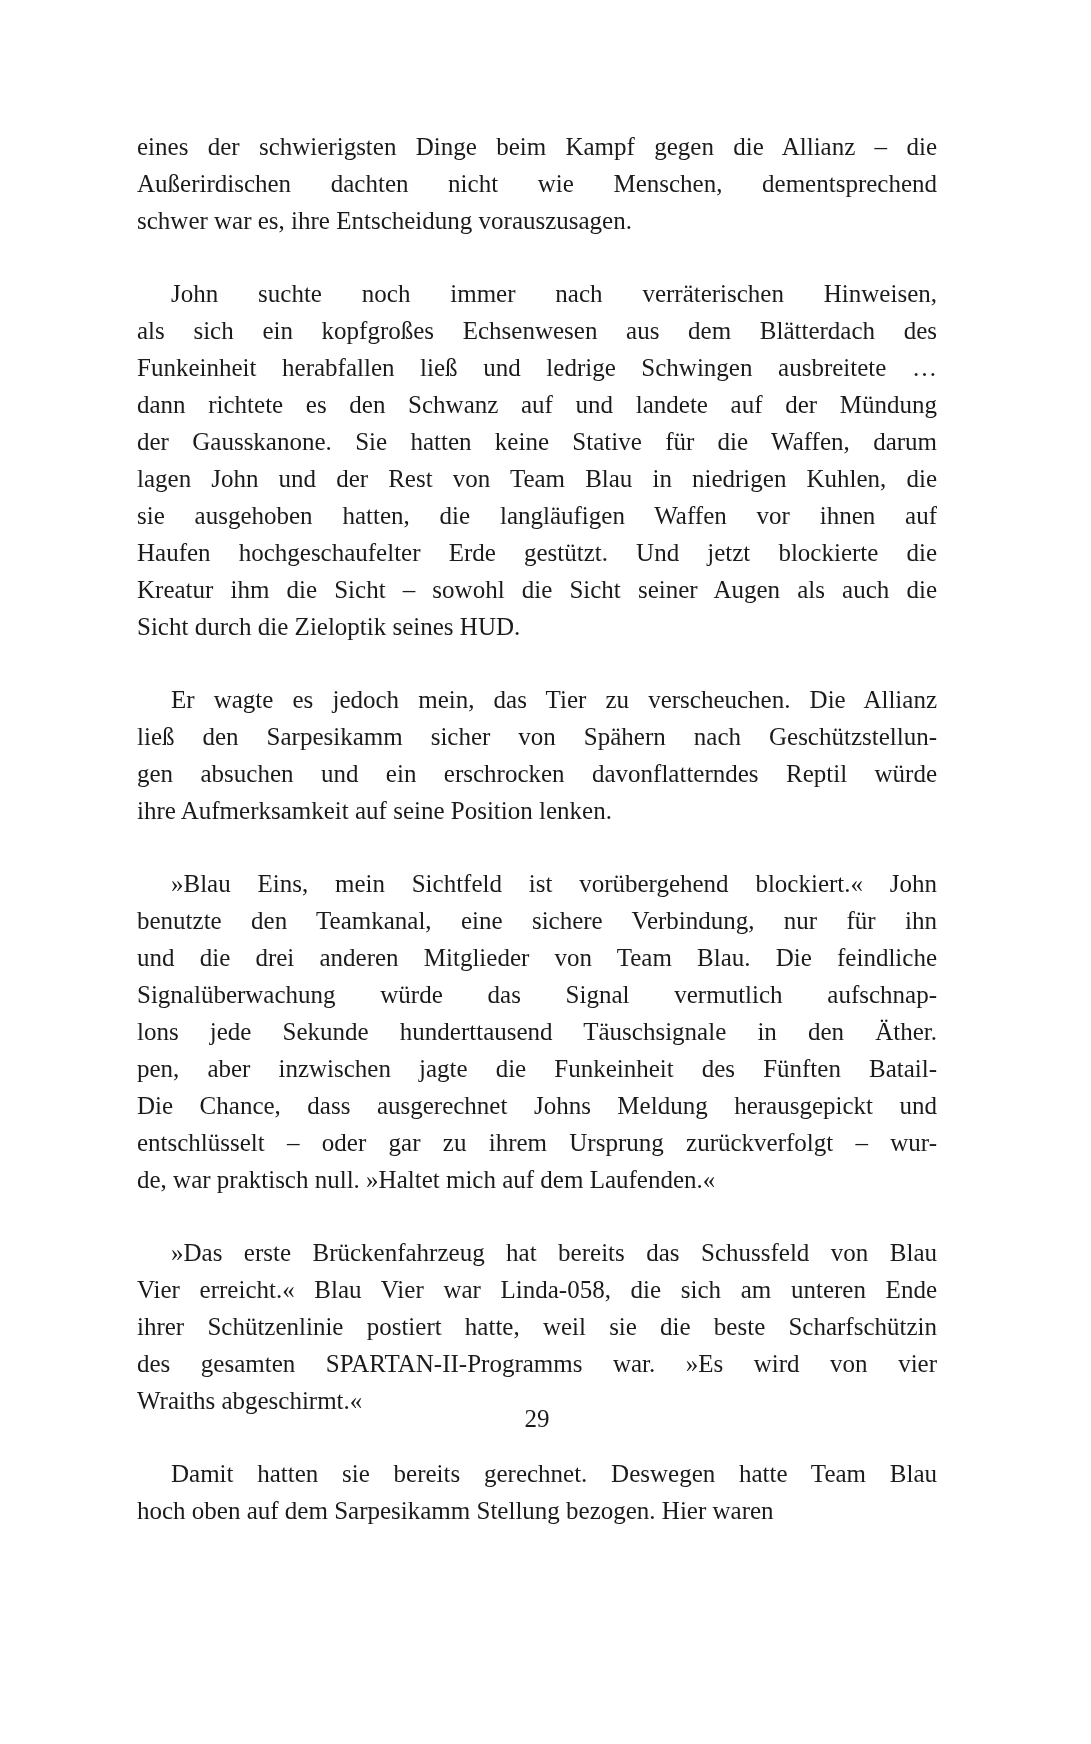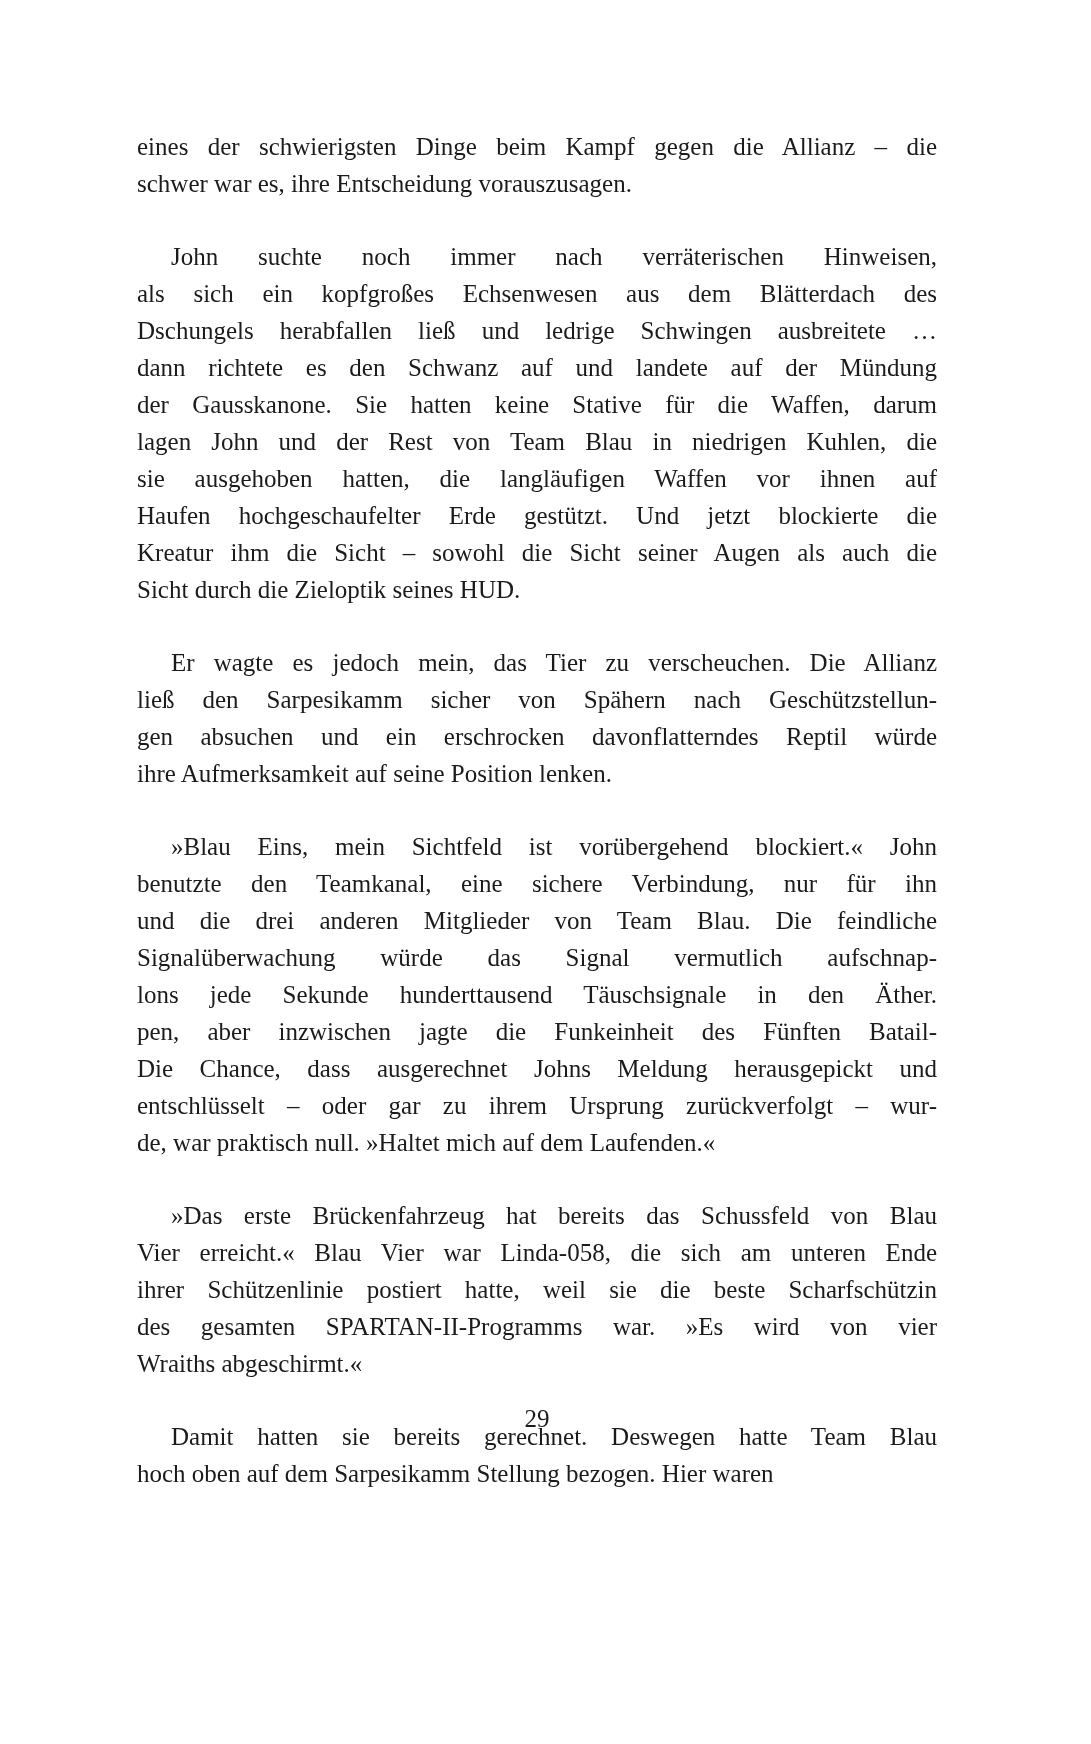--- a/index.html
+++ b/index.html
@@ -54,27 +54,28 @@
   }
 </style>
 </head>
 <body>
 
 <div class="page">
   <div class="text-block">
 
     <div class="para">
       <div class="line">eines der schwierigsten Dinge beim Kampf gegen die Allianz – die</div>
+      <div class="line">Außerirdischen dachten nicht wie Menschen, dementsprechend</div>
       <div class="line last">schwer war es, ihre Entscheidung vorauszusagen.</div>
     </div>
 
     <div class="para">
       <div class="line indent">John suchte noch immer nach verräterischen Hinweisen,</div>
       <div class="line">als sich ein kopfgroßes Echsenwesen aus dem Blätterdach des</div>
-      <div class="line">Dschungels herabfallen ließ und ledrige Schwingen ausbreitete …</div>
+      <div class="line">Funkeinheit herabfallen ließ und ledrige Schwingen ausbreitete …</div>
       <div class="line">dann richtete es den Schwanz auf und landete auf der Mündung</div>
       <div class="line">der Gausskanone. Sie hatten keine Stative für die Waffen, darum</div>
       <div class="line">lagen John und der Rest von Team Blau in niedrigen Kuhlen, die</div>
       <div class="line">sie ausgehoben hatten, die langläufigen Waffen vor ihnen auf</div>
       <div class="line">Haufen hochgeschaufelter Erde gestützt. Und jetzt blockierte die</div>
       <div class="line">Kreatur ihm die Sicht – sowohl die Sicht seiner Augen als auch die</div>
       <div class="line last">Sicht durch die Zieloptik seines HUD.</div>
     </div>
 
     <div class="para">

